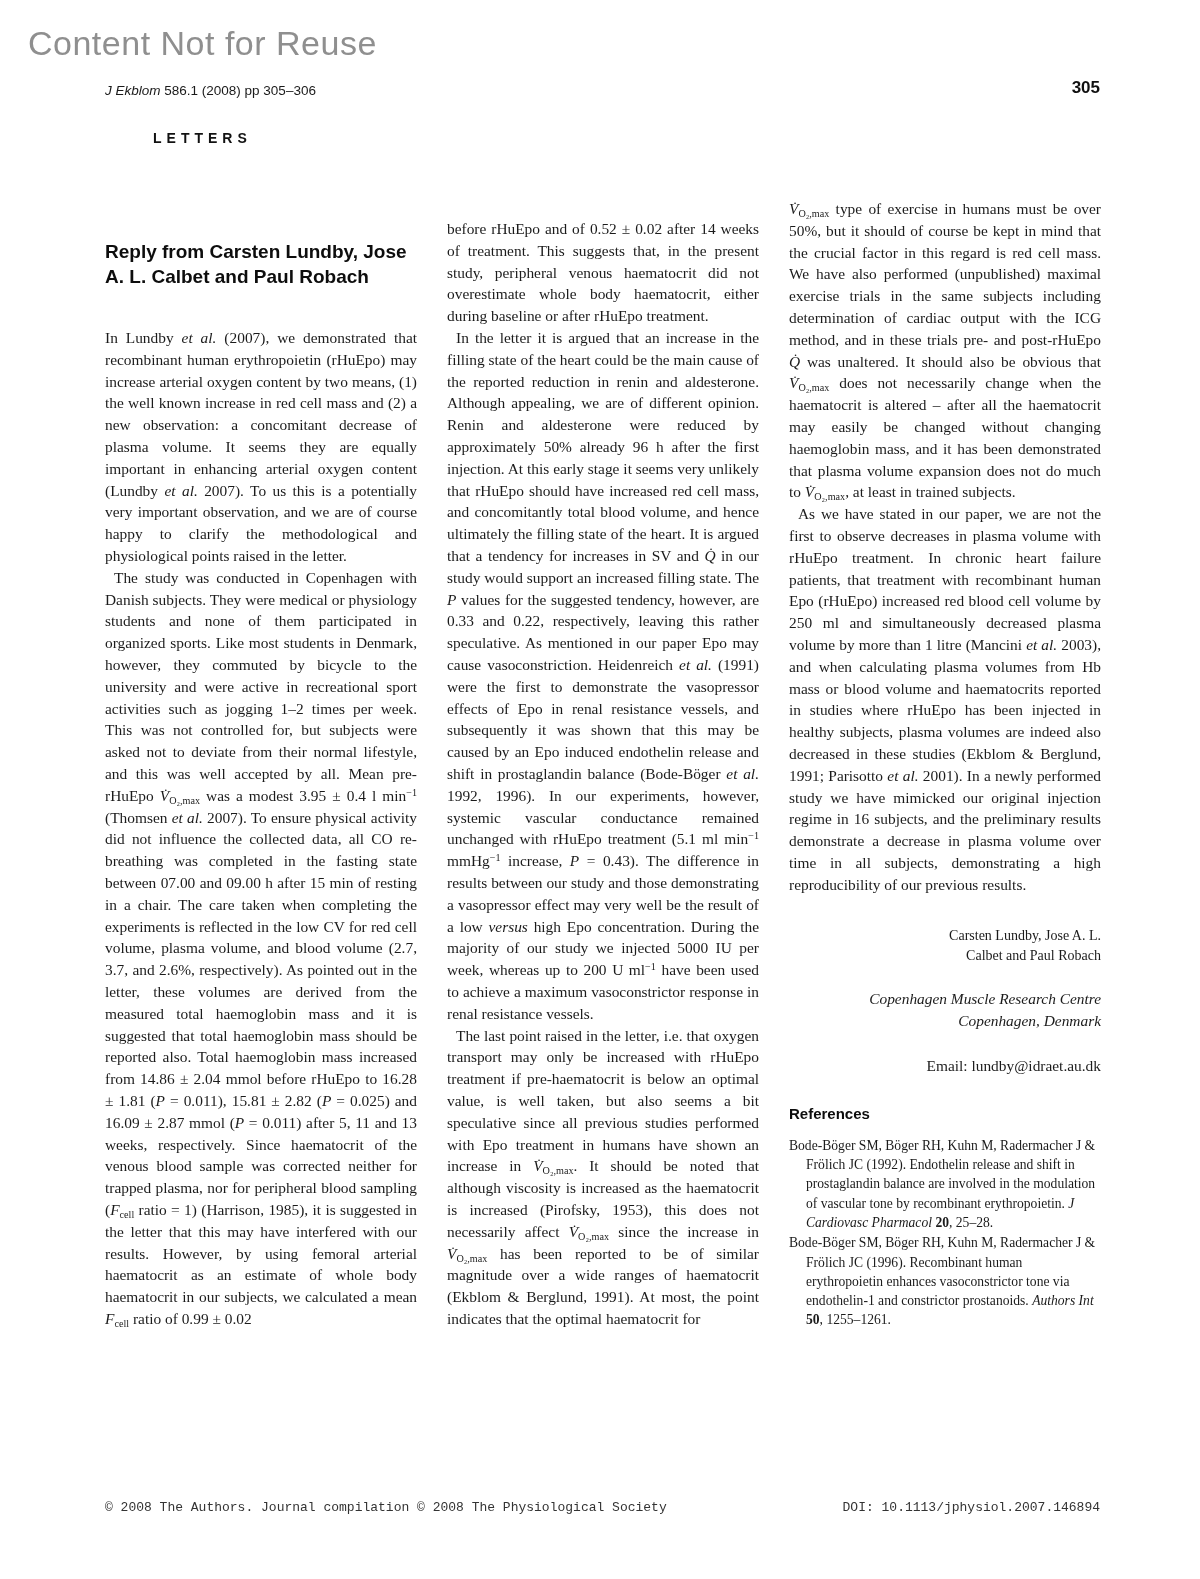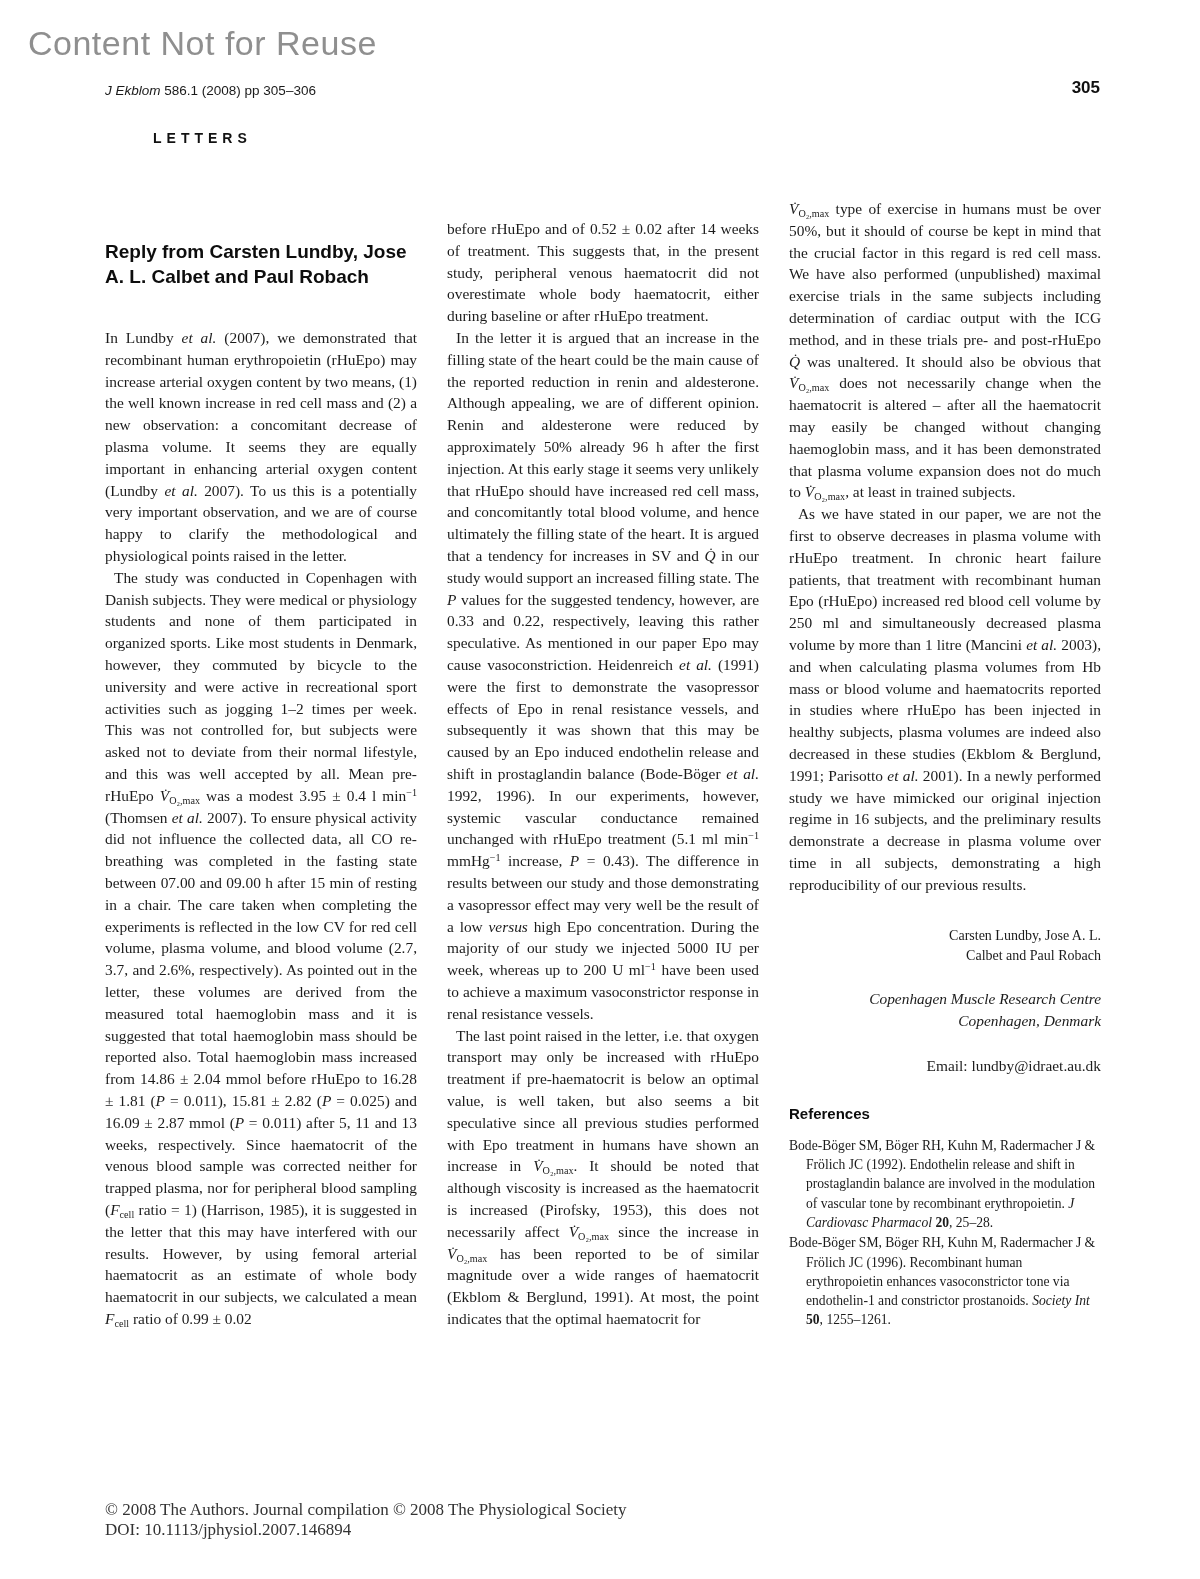--- a/index.html
+++ b/index.html
@@ -112,24 +112,23 @@
     text-indent: -17px;
   }
   p.ref + p.ref { margin-top: 1px; }
   .footer {
     position: absolute;
     left: 105px;
     right: 100px;
     top: 1500px;
     display: flex;
     justify-content: space-between;
-    font-family: Liberation Serif, serif;
-    font-size: 17px;
+    font-family: Liberation Mono, monospace;
+    font-size: 13px;
     color: #333333;
-    flex-direction: column;
   }
 </style>
 </head>
 <body>
 
 <div class="page">
 
   <div class="watermark">Content Not for Reuse</div>
   <div class="journal-line"><i>J Ekblom</i> 586.1  (2008) pp 305–306</div>
   <div class="page-number">305</div>
@@ -150,21 +149,21 @@
     </div>
 
     <div class="col">
       <p class="body"><i>V̇</i><sub>O₂,max</sub> type of exercise in humans must be over 50%, but it should of course be kept in mind that the crucial factor in this regard is red cell mass. We have also performed (unpublished) maximal exercise trials in the same subjects including determination of cardiac output with the ICG method, and in these trials pre- and post-rHuEpo <i>Q̇</i> was unaltered. It should also be obvious that <i>V̇</i><sub>O₂,max</sub> does not necessarily change when the haematocrit is altered – after all the haematocrit may easily be changed without changing haemoglobin mass, and it has been demonstrated that plasma volume expansion does not do much to <i>V̇</i><sub>O₂,max</sub>, at least in trained subjects.</p>
       <p class="body indent">As we have stated in our paper, we are not the first to observe decreases in plasma volume with rHuEpo treatment. In chronic heart failure patients, that treatment with recombinant human Epo (rHuEpo) increased red blood cell volume by 250 ml and simultaneously decreased plasma volume by more than 1 litre (Mancini <i>et al.</i> 2003), and when calculating plasma volumes from Hb mass or blood volume and haematocrits reported in studies where rHuEpo has been injected in healthy subjects, plasma volumes are indeed also decreased in these studies (Ekblom &amp; Berglund, 1991; Parisotto <i>et al.</i> 2001). In a newly performed study we have mimicked our original injection regime in 16 subjects, and the preliminary results demonstrate a decrease in plasma volume over time in all subjects, demonstrating a high reproducibility of our previous results.</p>
       <div class="signature">Carsten Lundby, Jose A. L.<br>Calbet and Paul Robach</div>
       <div class="affiliation">Copenhagen Muscle Research Centre<br>Copenhagen, Denmark</div>
       <div class="email">Email: lundby@idraet.au.dk</div>
       <h2 class="refs-heading">References</h2>
       <p class="ref">Bode-Böger SM, Böger RH, Kuhn M, Radermacher J &amp; Frölich JC (1992). Endothelin release and shift in prostaglandin balance are involved in the modulation of vascular tone by recombinant erythropoietin. <i>J Cardiovasc Pharmacol</i> <b>20</b>, 25–28.</p>
-      <p class="ref">Bode-Böger SM, Böger RH, Kuhn M, Radermacher J &amp; Frölich JC (1996). Recombinant human erythropoietin enhances vasoconstrictor tone via endothelin-1 and constrictor prostanoids. <i>Society Int</i> <b>50</b>, 1255–1261.</p>
+      <p class="ref">Bode-Böger SM, Böger RH, Kuhn M, Radermacher J &amp; Frölich JC (1996). Recombinant human erythropoietin enhances vasoconstrictor tone via endothelin-1 and constrictor prostanoids. <i>Authors Int</i> <b>50</b>, 1255–1261.</p>
     </div>
 
   </div>
 
   <div class="footer">
     <span>© 2008 The Authors. Journal compilation © 2008 The Physiological Society</span>
     <span>DOI: 10.1113/jphysiol.2007.146894</span>
   </div>
 
 </div>

